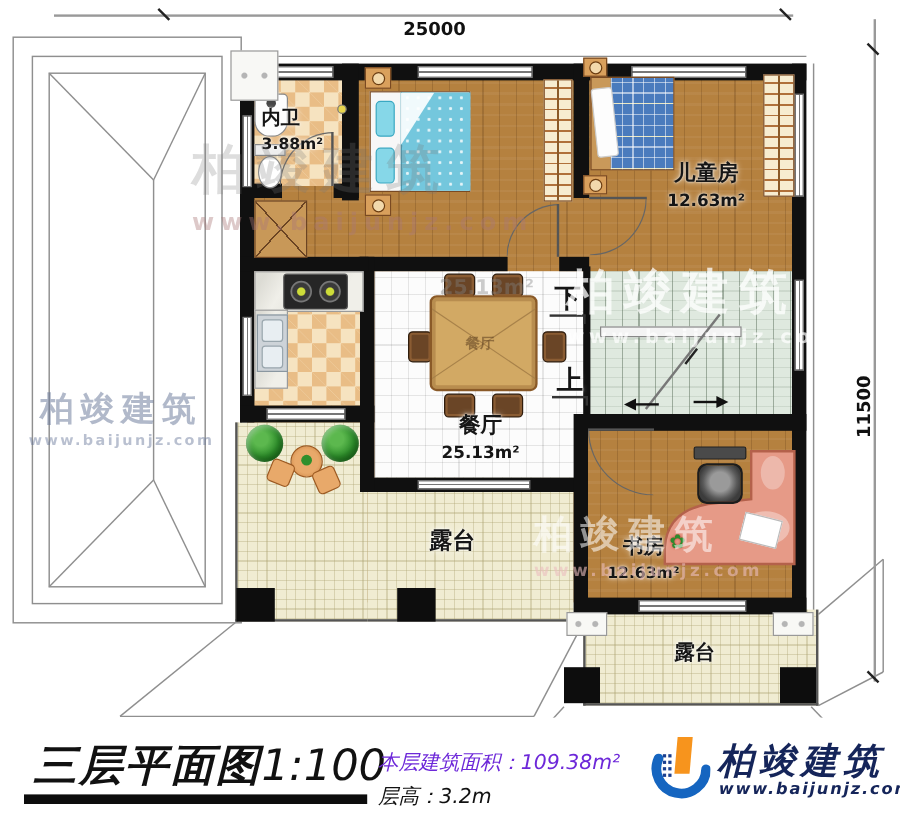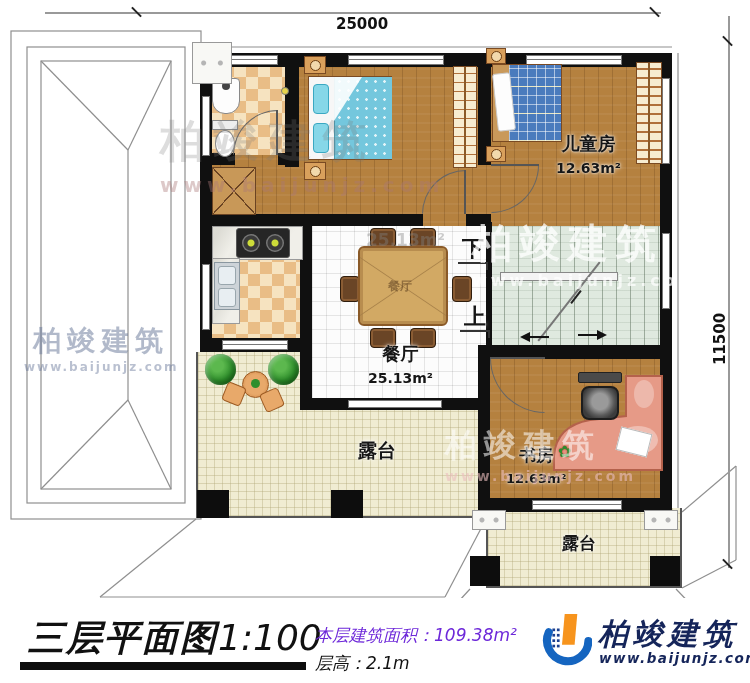--- a/index.html
+++ b/index.html
@@ -234,20 +234,24 @@
   <div class="abs" style="left:262px;top:390px;width:20px;height:20px;background:#e8a96a;border:1.5px solid #9c5a22;border-radius:4px;transform:rotate(-24deg);box-sizing:border-box;"></div>
 
   <div class="col" style="left:197px;top:490px;width:32px;height:28px;"></div>
   <div class="col" style="left:331px;top:490px;width:32px;height:28px;"></div>
   <div class="col" style="left:470px;top:556px;width:30px;height:30px;"></div>
   <div class="col" style="left:650px;top:556px;width:30px;height:30px;"></div>
   <div class="ornate" style="left:192px;top:42px;width:40px;height:42px;"></div>
   <div class="ornate" style="left:472px;top:510px;width:34px;height:20px;"></div>
   <div class="ornate" style="left:644px;top:510px;width:34px;height:20px;"></div>
 
+  <div class="label" style="left:218px;top:88px;font-size:16px;">
+    <span>内卫</span><br>
+    <span style="font-size:13px;">3.88m²</span>
+  </div>
   <div class="label" style="left:556px;top:132px;font-size:18px;text-align:center;">
     <span>儿童房</span><br>
     <span style="font-size:14px;">12.63m²</span>
   </div>
   <div class="label" style="left:368px;top:342px;font-size:18px;text-align:center;">
     <span>餐厅</span><br>
     <span style="font-size:14px;">25.13m²</span>
   </div>
   <div class="label" style="left:366px;top:230px;font-size:17px;color:rgba(130,130,130,.4);text-shadow:none;">25.13m²</div>
   <div class="label" style="left:506px;top:444px;font-size:17px;text-align:center;">
@@ -276,21 +280,21 @@
 
   <div class="titleblock">
     <div class="abs" style="left:28px;top:16px;font-size:36px;color:#111;">
       <span style="font-weight:bold;letter-spacing:2px;">三层平面图</span><span>1:100</span>
     </div>
     <div class="abs" style="left:20px;top:64px;width:286px;height:8px;background:#0d0d0d;"></div>
     <div class="abs" style="left:315px;top:26px;font-size:17px;color:#6d28d9;">
       <span>本层建筑面积：</span><span>109.38m²</span>
     </div>
     <div class="abs" style="left:315px;top:54px;font-size:17px;color:#111;">
-      <span>层高：</span><span>2.1m</span>
+      <span>层高：</span><span>3.2m</span>
     </div>
     <svg class="abs" style="left:538px;top:12px;" width="54" height="64" viewBox="0 0 60 70">
       <path d="M12 24 a23 23 0 1 0 44 10" stroke="#1565c0" stroke-width="9" fill="none" stroke-linecap="round"></path>
       <rect x="30" y="4" width="14" height="34" fill="#f7941d" transform="skewX(-5)"></rect>
       <g fill="#1b3f8f">
         <rect x="16" y="20" width="3" height="3"></rect>
           <rect x="21" y="20" width="3" height="3"></rect>
         <rect x="16" y="26" width="3" height="3"></rect>
           <rect x="21" y="26" width="3" height="3"></rect>
         <rect x="16" y="32" width="3" height="3"></rect>

